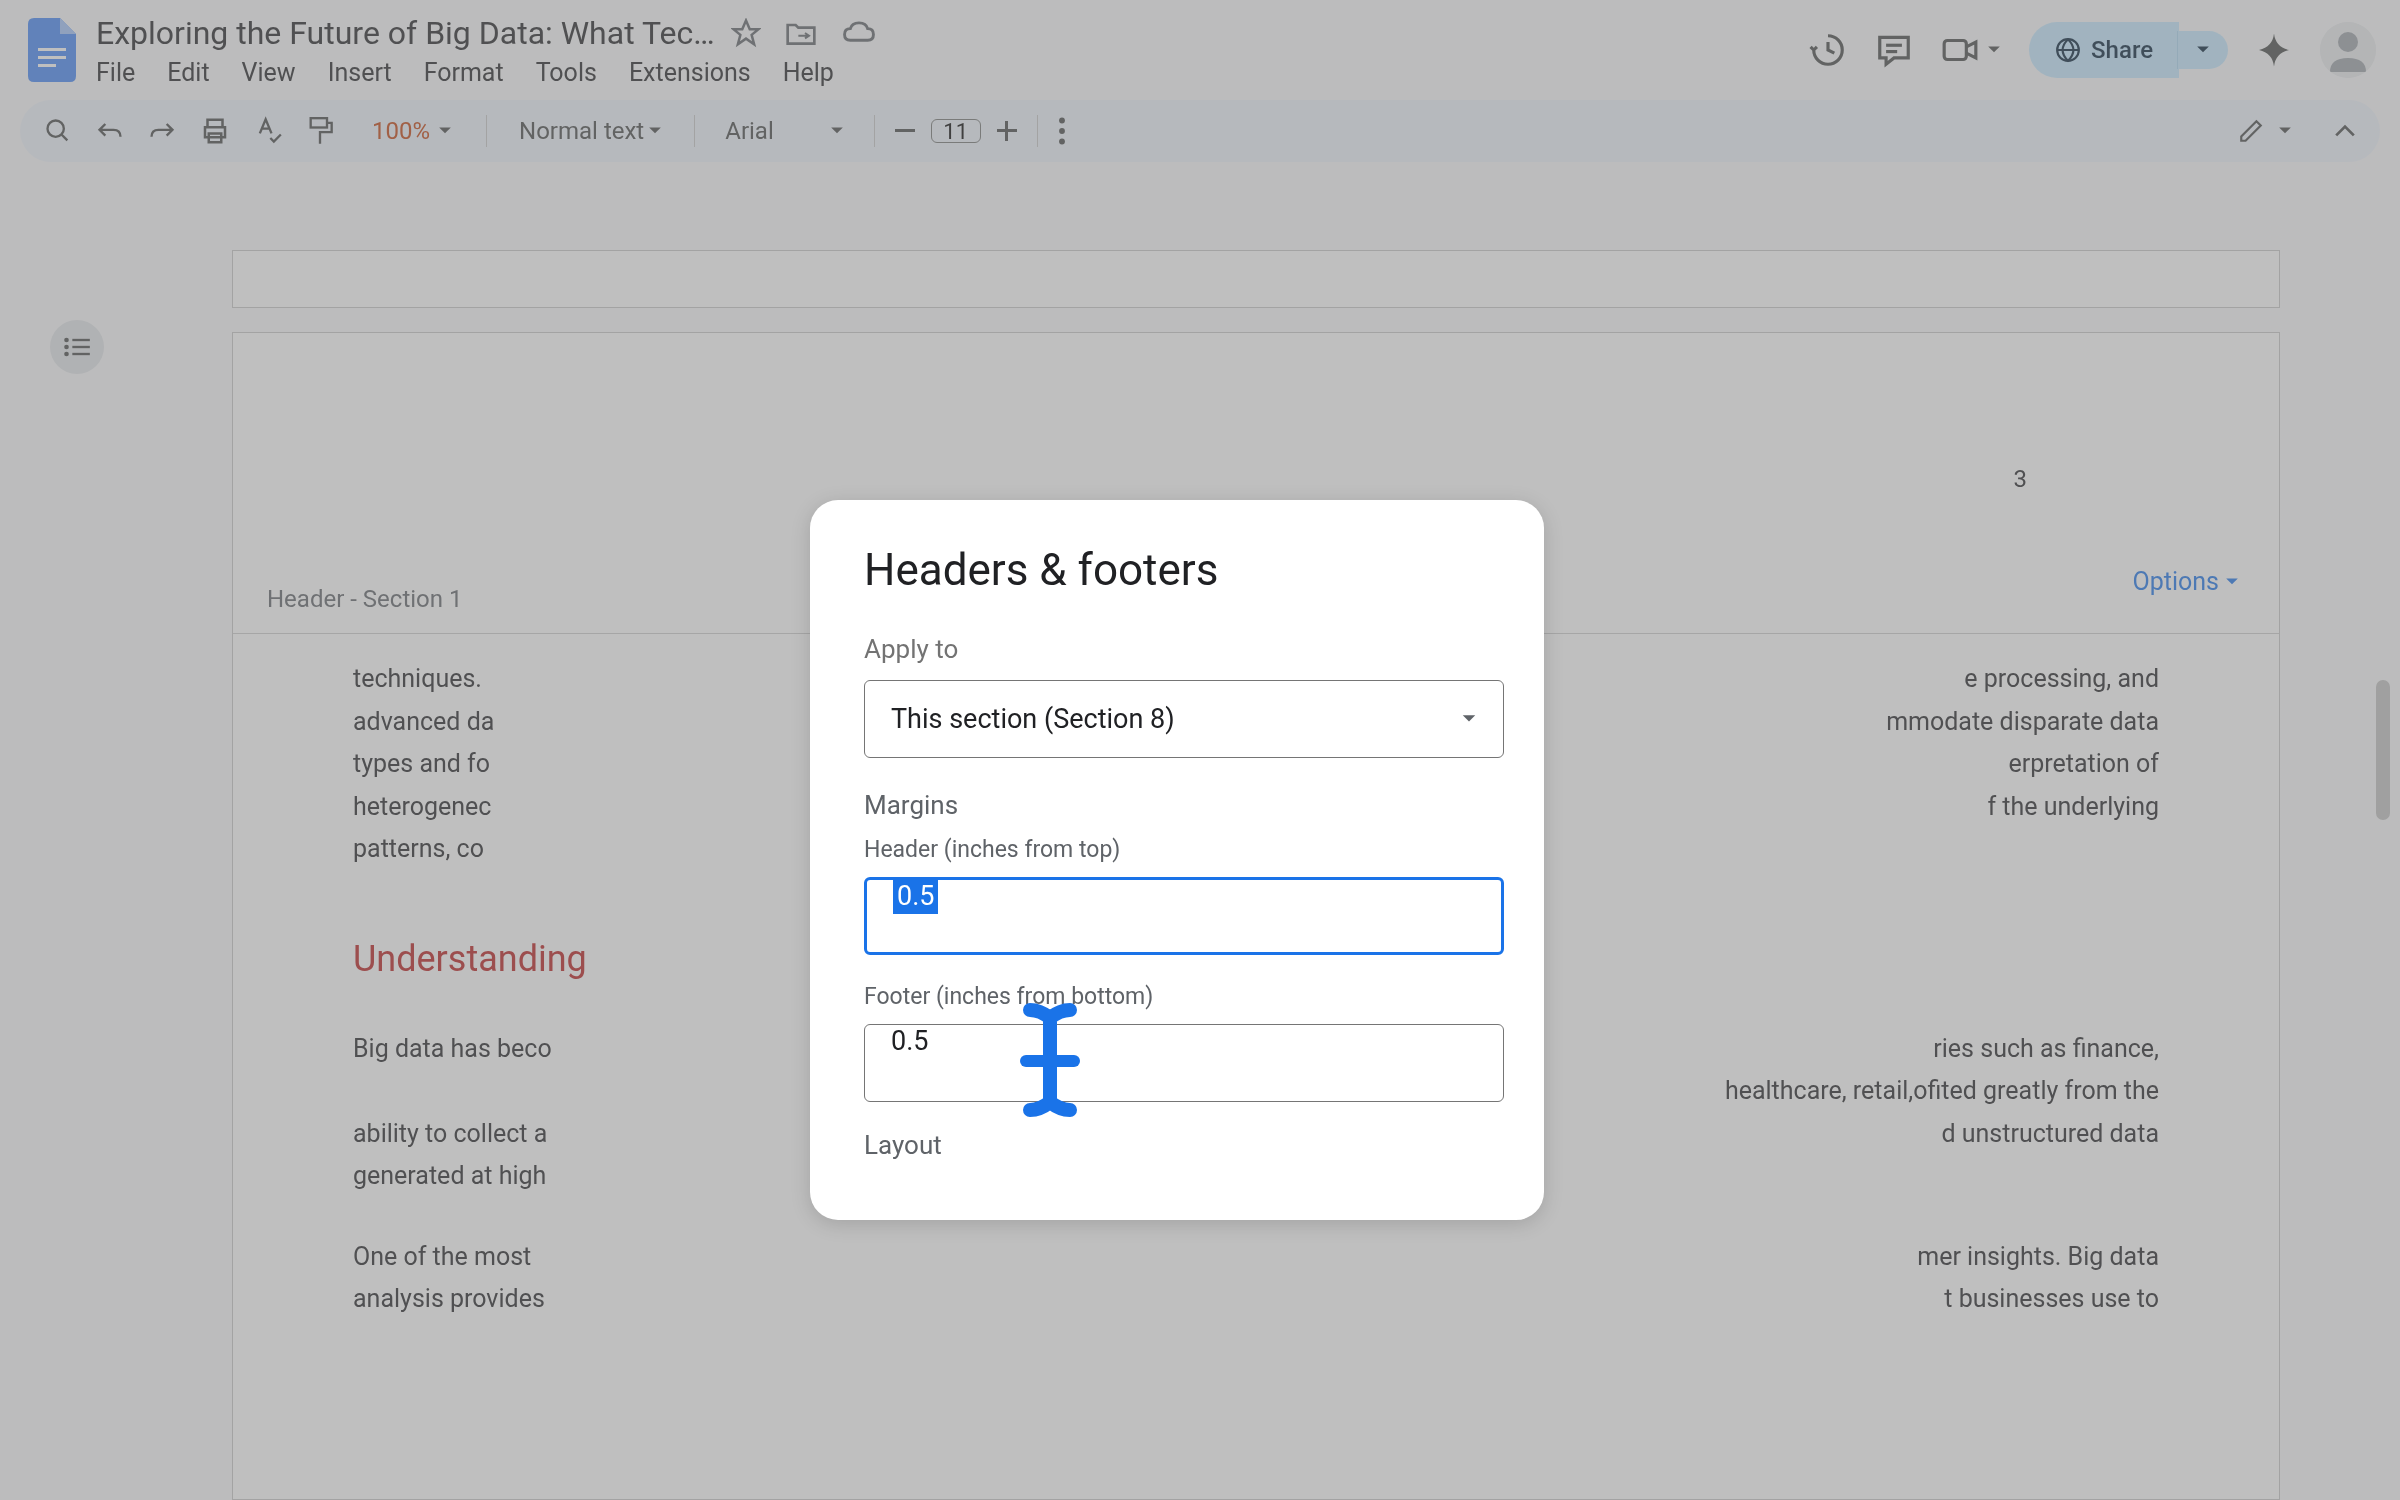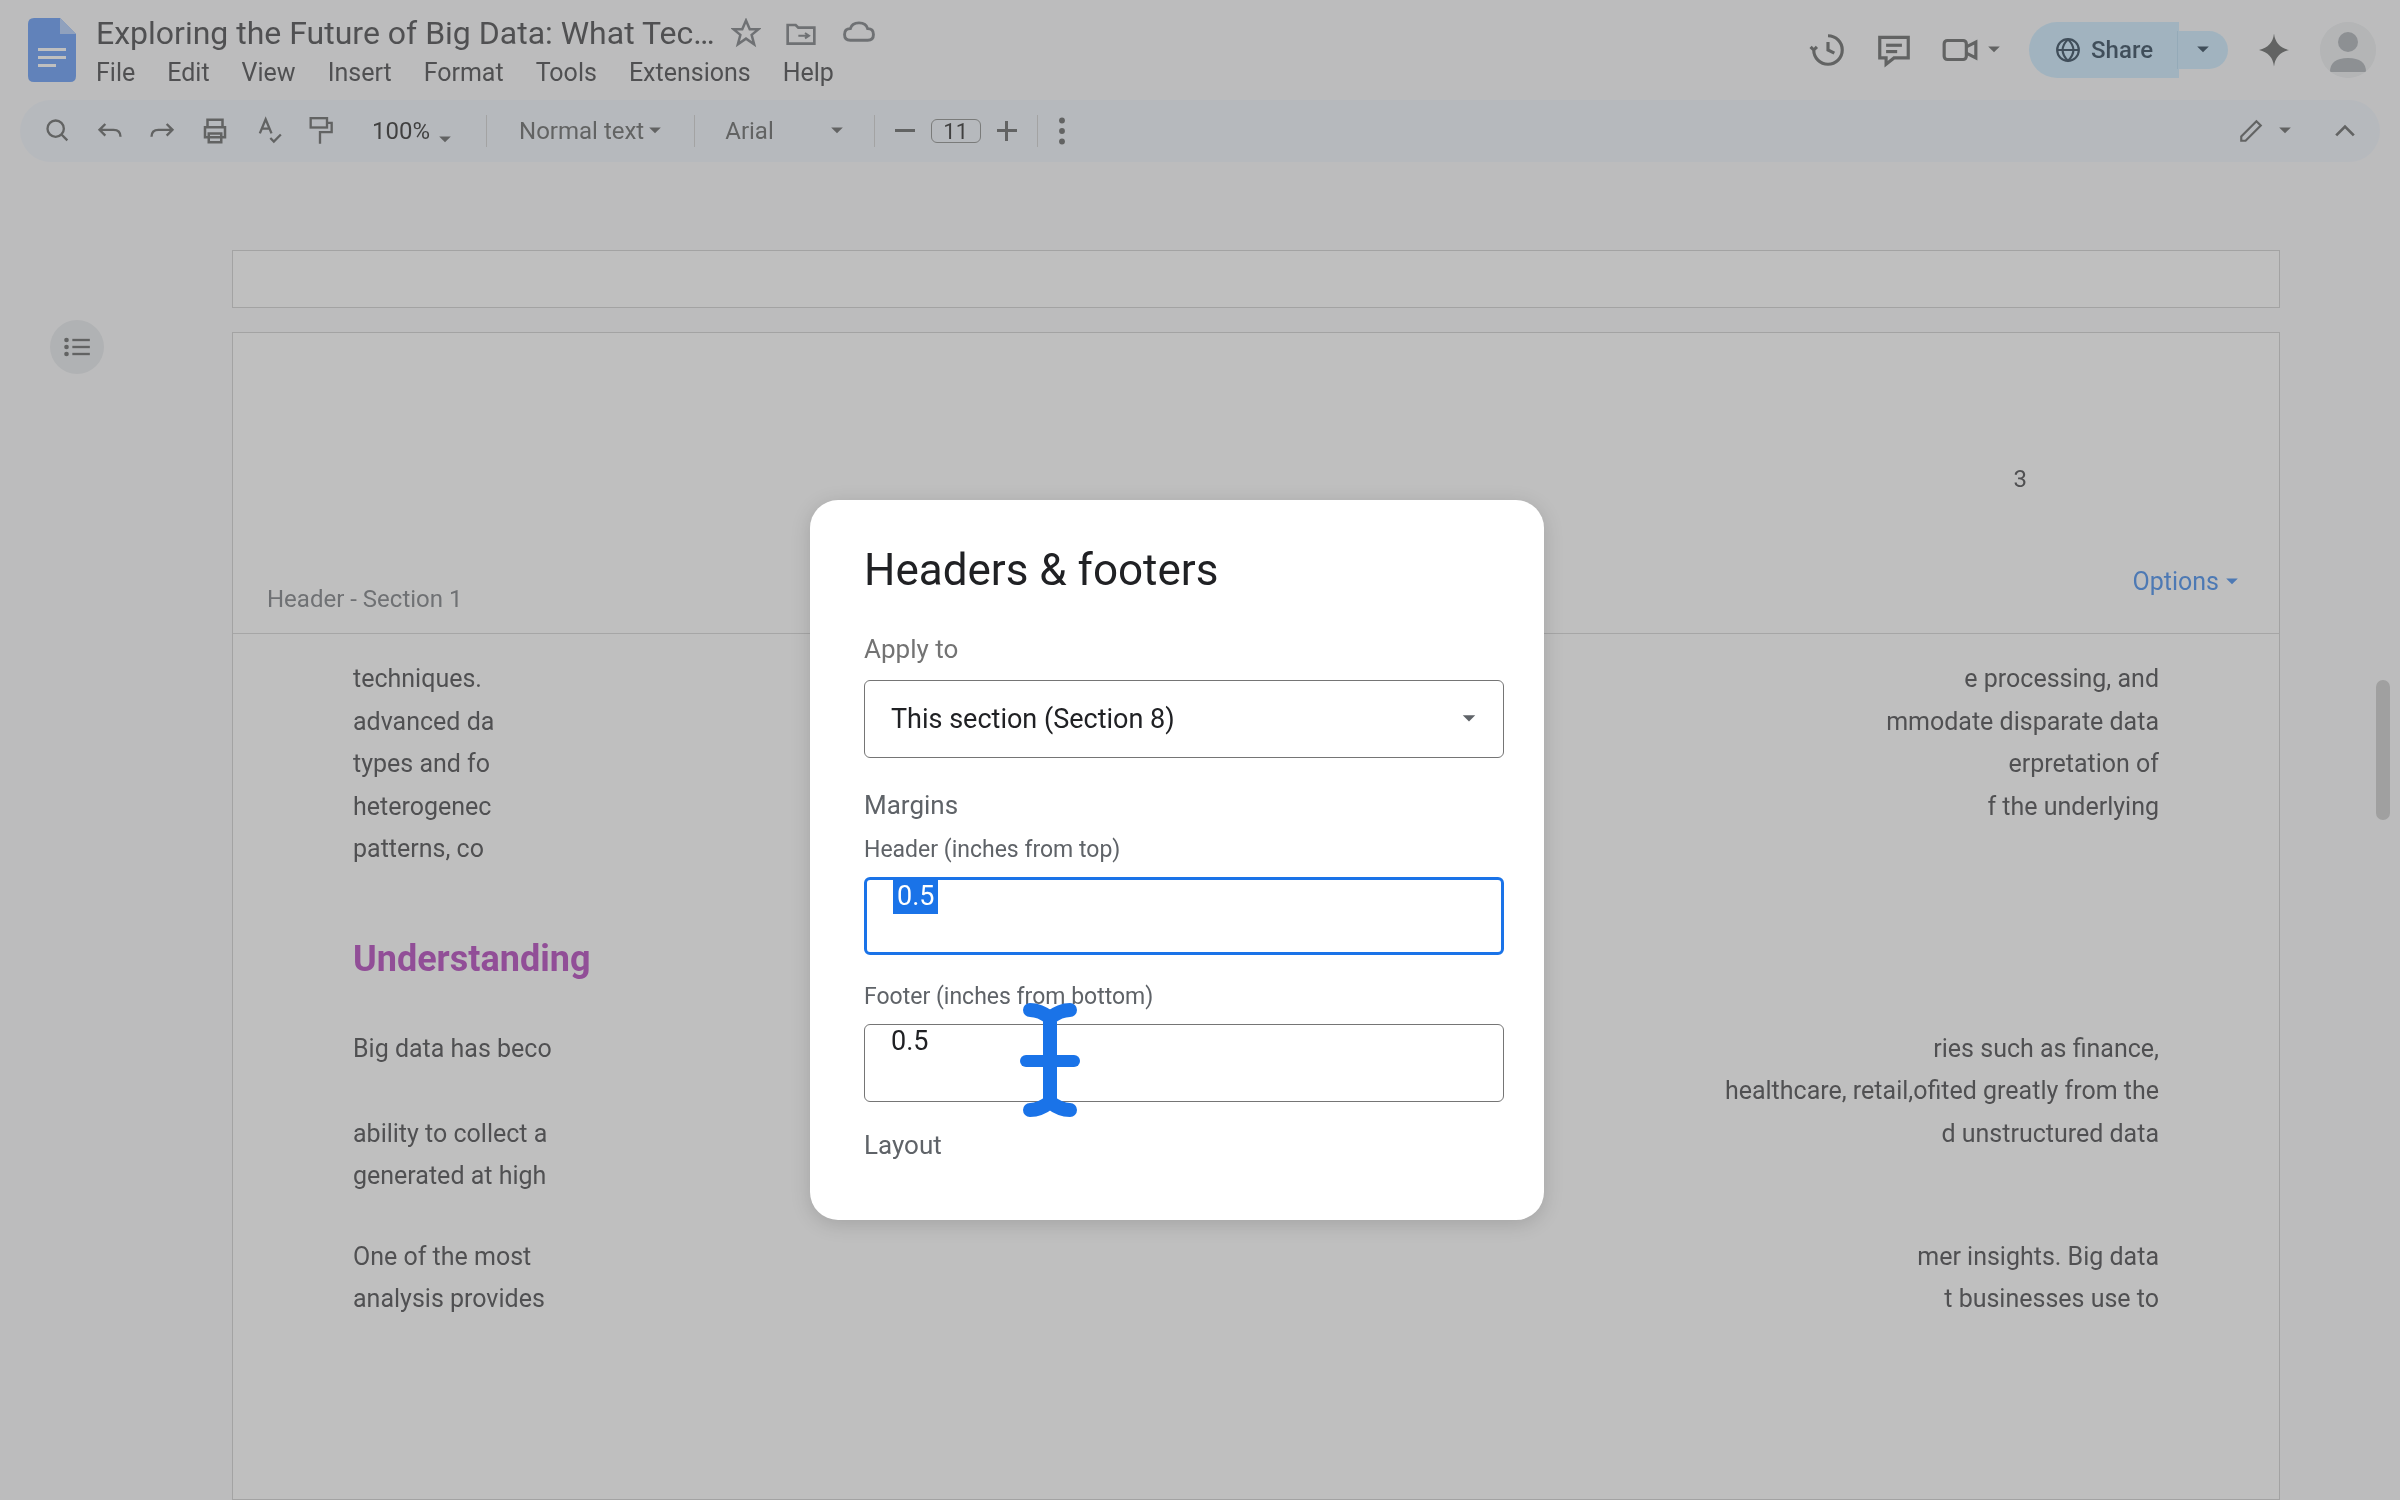--- a/index.html
+++ b/index.html
@@ -103,24 +103,24 @@
       align-items: center;
       gap: 24px;
     }
     .divider {
       width: 1px;
       height: 32px;
       background: #c7c7c7;
     }
     .zoom-display {
       font-size: 24px;
-      color: #000000;
+      color: #c2410c;
       padding: 6px 14px;
       display: flex;
-      align-items: flex-end;
+      align-items: center;
       gap: 8px;
     }
     .style-select {
       font-size: 24px;
       color: #444746;
       padding: 6px 12px;
       display: flex;
       align-items: center;
       gap: 4px;
     }
@@ -229,22 +229,22 @@
       gap: 6px;
     }
     .doc-content {
       padding: 24px 120px;
       font-size: 25px;
       color: #202124;
       line-height: 1.7;
     }
     .doc-heading {
       font-size: 36px;
-      color: #a21caf;
-      font-weight: 700;
+      color: #b91c1c;
+      font-weight: 400;
       margin: 58px 0 38px 0;
     }
     .dialog {
       position: absolute;
       top: 500px;
       left: 810px;
       width: 734px;
       background: #fff;
       border-radius: 28px;
       padding: 44px 54px;

